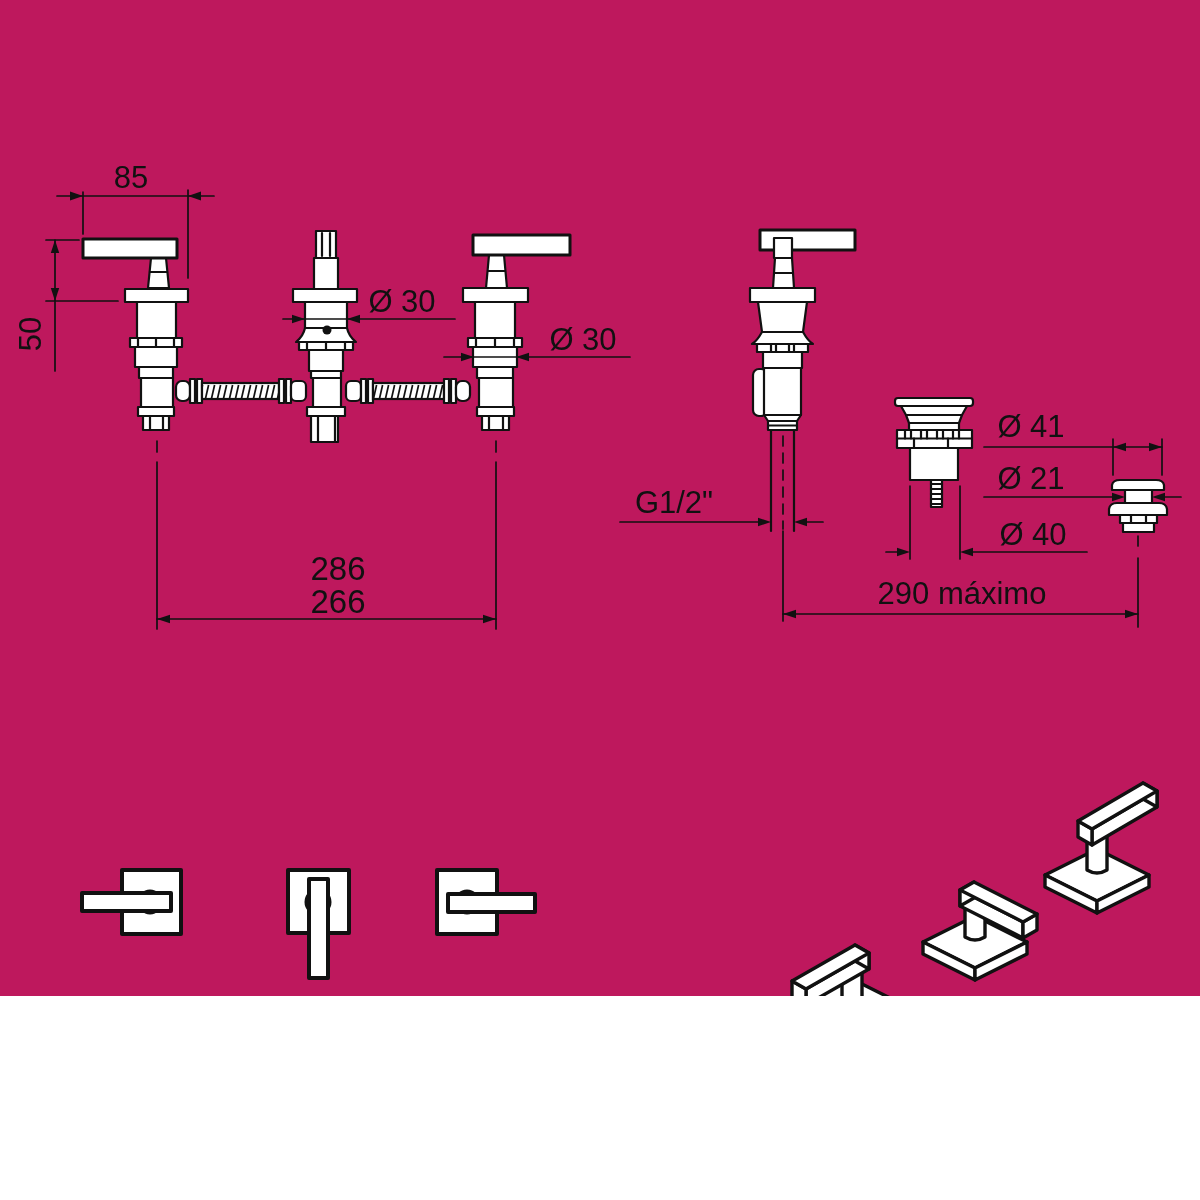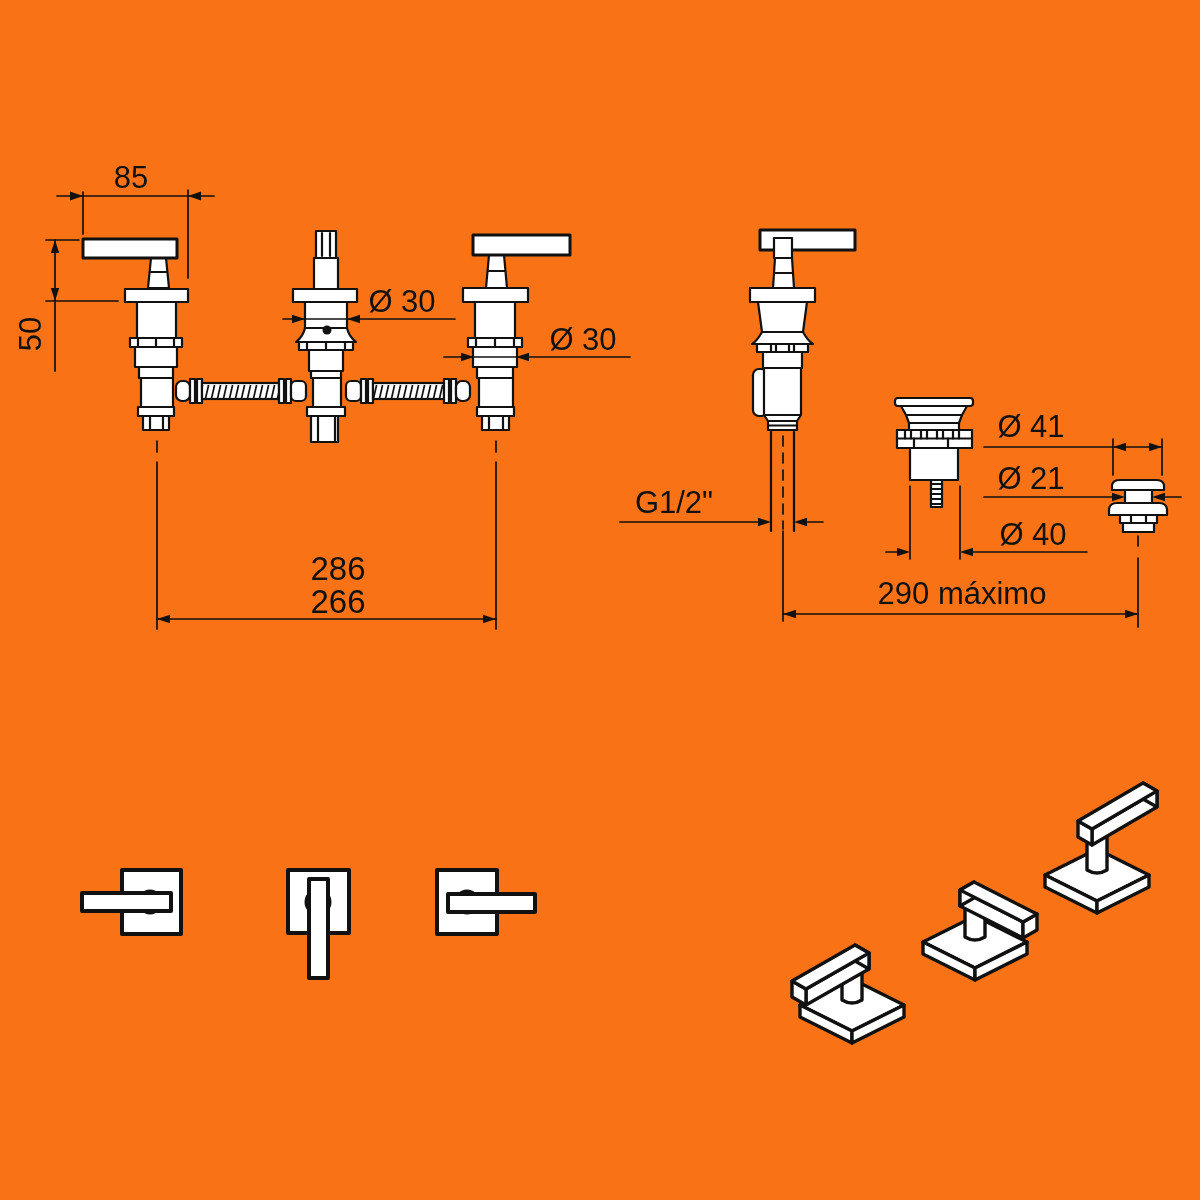--- a/index.html
+++ b/index.html
@@ -1,16 +1,16 @@
 <!DOCTYPE html>
 <html><head>
 <meta charset="utf-8">
 <style>
   html,body{margin:0;padding:0;background:#fff;}
-  .canvas{position:relative;width:1200px;height:1200px;background:#f97316;overflow:hidden;}
+  .canvas{position:relative;width:1200px;height:996px;background:#be185d;overflow:hidden;}
   svg{font-family:"Liberation Sans",sans-serif;}
   .ln{fill:none;stroke:#111;stroke-width:2.2;stroke-linejoin:round;stroke-linecap:round;}
   .lnw{fill:#fff;stroke:#111;stroke-width:2.2;stroke-linejoin:round;}
   .thick{stroke-width:3;}
   .dim{fill:none;stroke:#111;stroke-width:1.7;stroke-linecap:round;}
   .dash{stroke-dasharray:10 7;}
   .arr{fill:#111;stroke:none;}
   .txt{font-size:31px;fill:#111;}
   .txt2{font-size:33px;fill:#111;}
   .plan{fill:#fff;stroke:#111;stroke-width:4;stroke-linejoin:round;}

